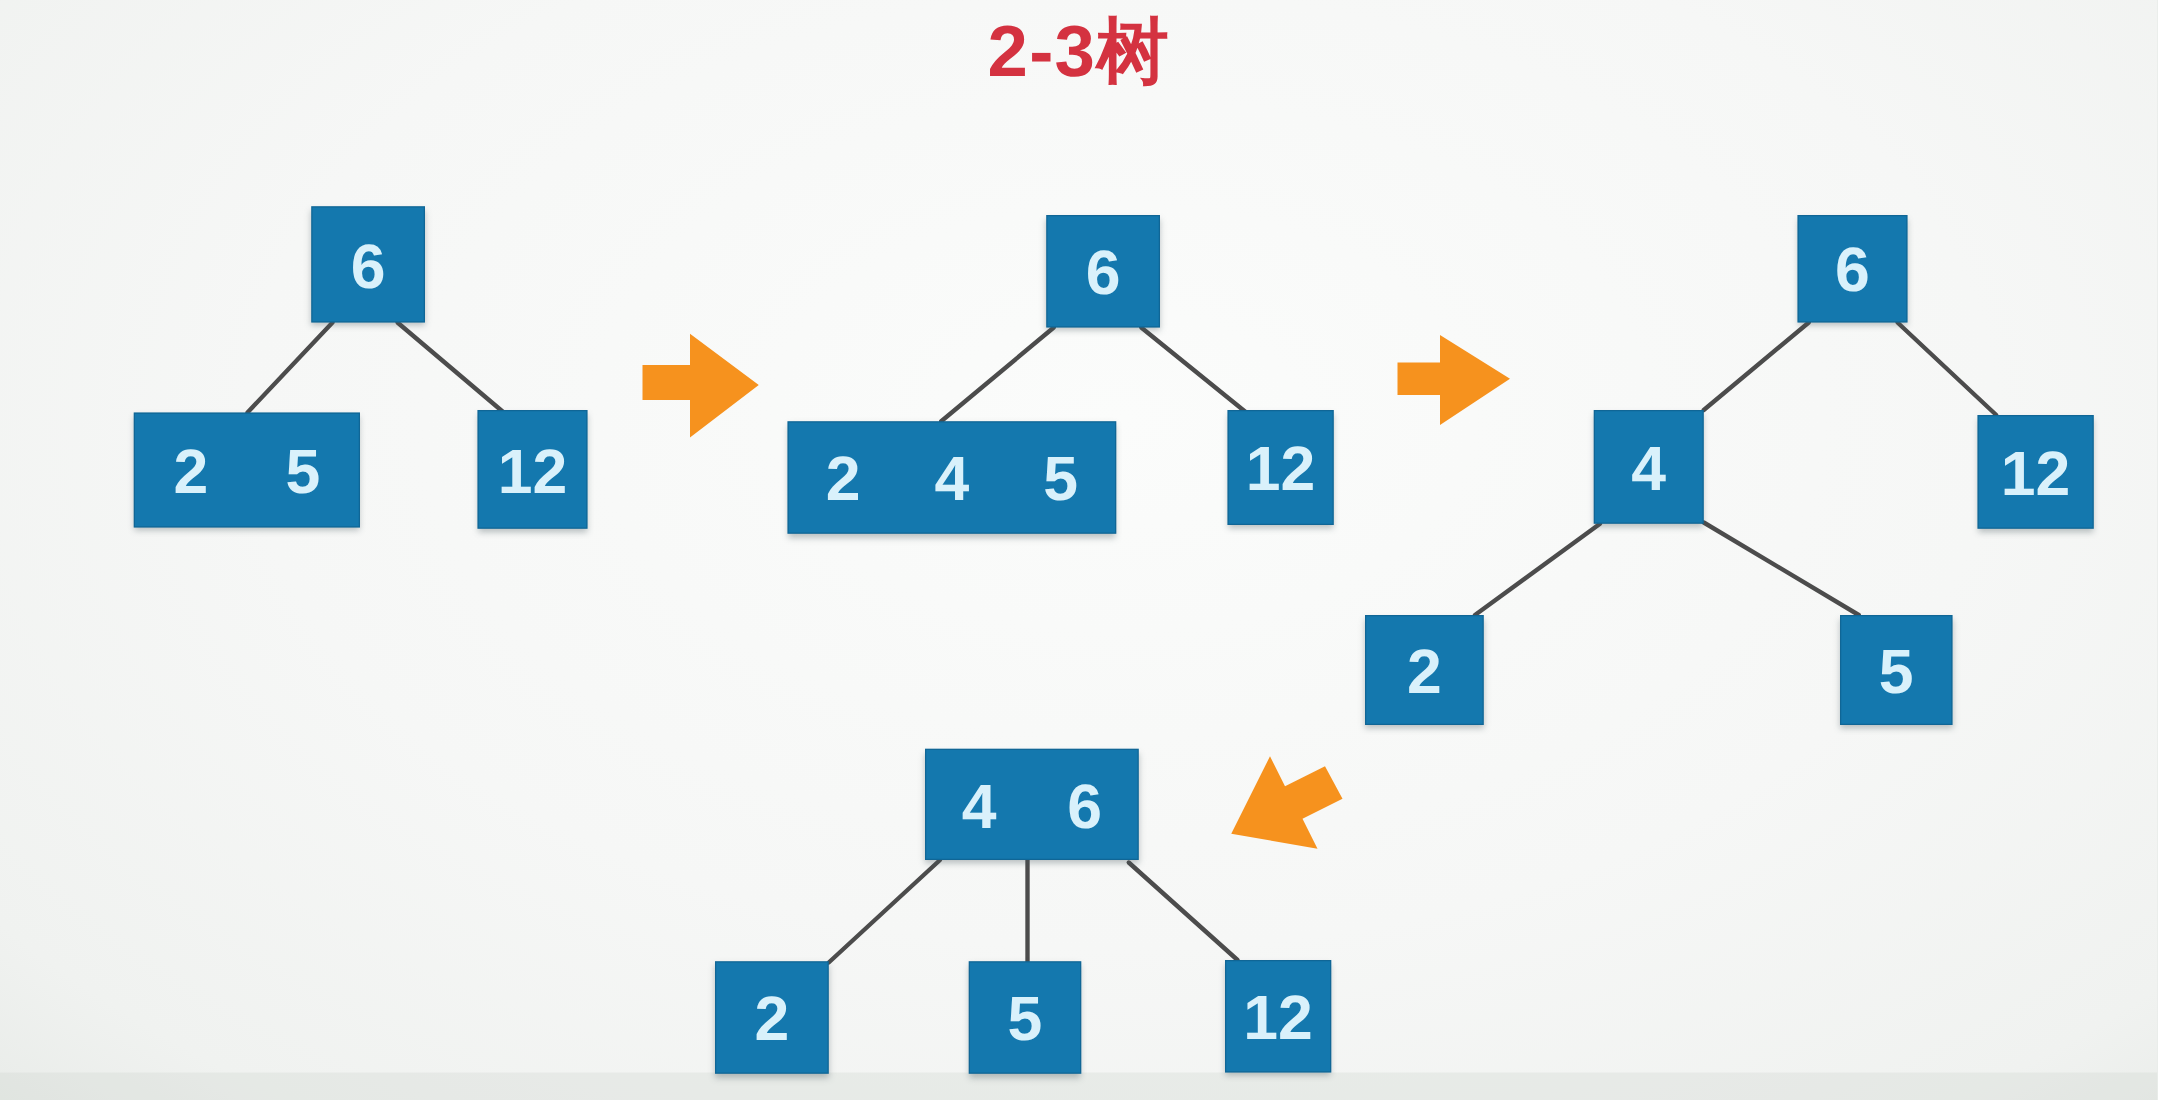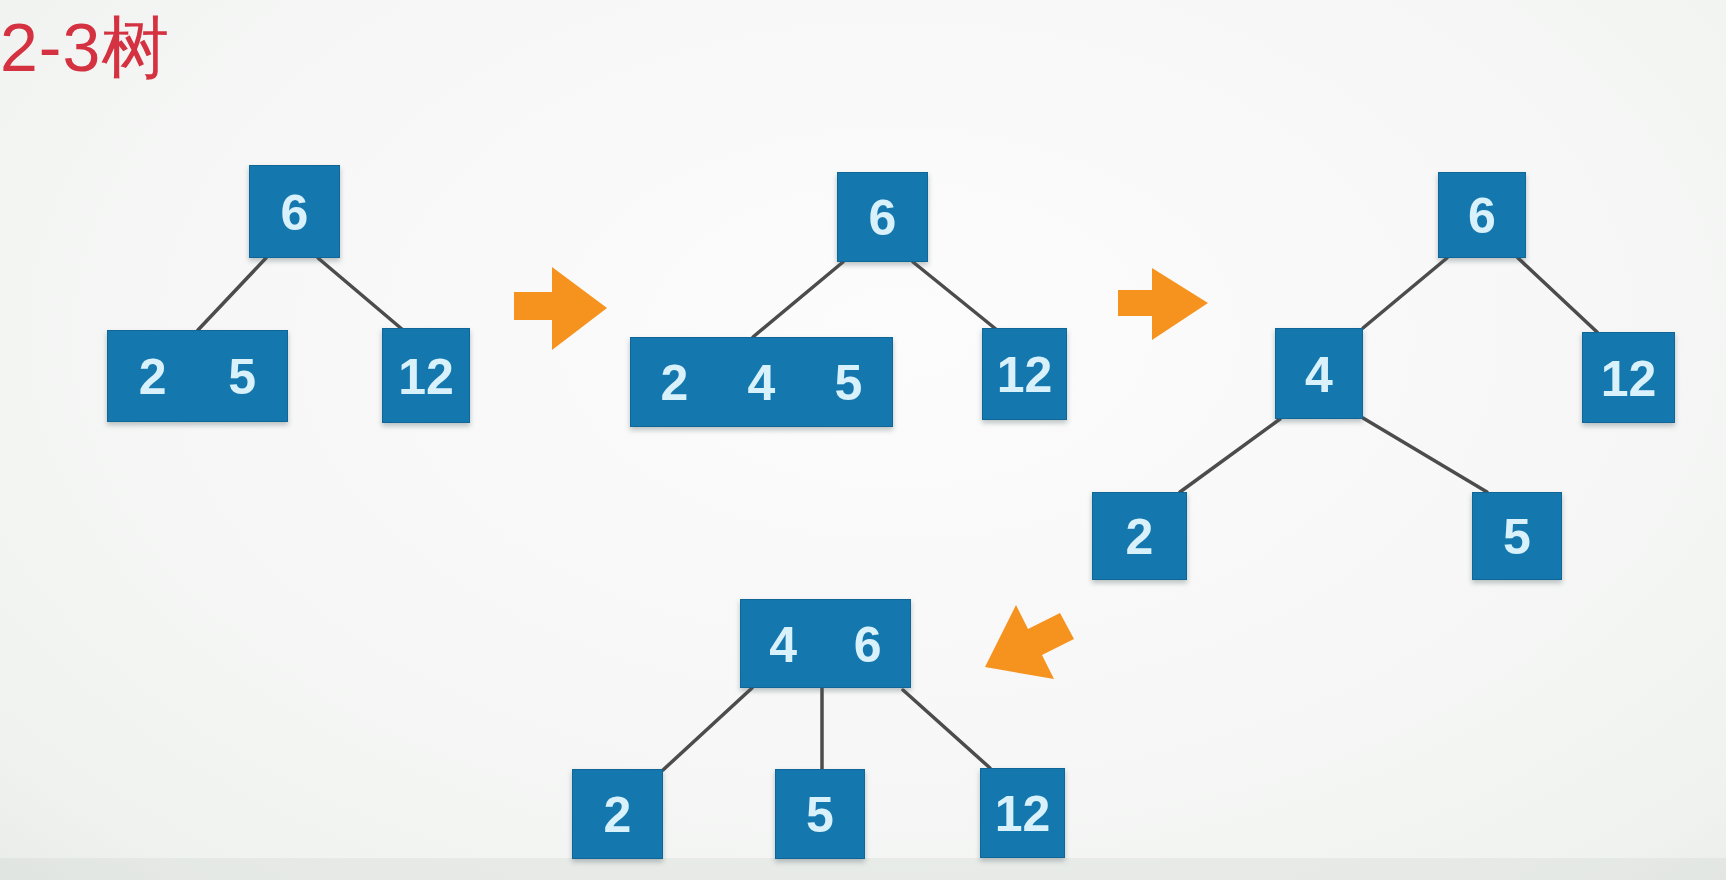--- a/index.html
+++ b/index.html
@@ -9,21 +9,22 @@
     overflow:hidden;
     background:radial-gradient(ellipse at 52% 38%, #fbfcfb 0%, #f6f7f6 55%, #f0f2f0 88%, #e9ece9 100%);
     font-family:"Liberation Sans","DejaVu Sans",sans-serif;
   }
   .bottom-band{
     position:absolute;left:0;right:0;bottom:0;height:22px;
     background:rgba(205,212,206,0.30);
   }
   .title{
     position:absolute;top:10px;left:0;right:0;
-    font-size:68px;font-weight:400;line-height:1.1;
+    text-align:center;
+    font-size:58px;font-weight:700;line-height:1.1;
     color:var(--c-title,#d43240);
     letter-spacing:1px;
   }
   .edges{position:absolute;left:0;top:0;width:1726px;height:880px;z-index:1;pointer-events:none;}
   .edge{stroke:var(--c-edge,#4c4c4c);stroke-width:3.5;stroke-linecap:round;fill:none;}
   .arrow{fill:var(--c-arrow,#f6921e);}
   .node{
     position:absolute;z-index:2;
     background:var(--c-node,#1478ae);
     color:var(--c-node_text,#d9f1fb);

